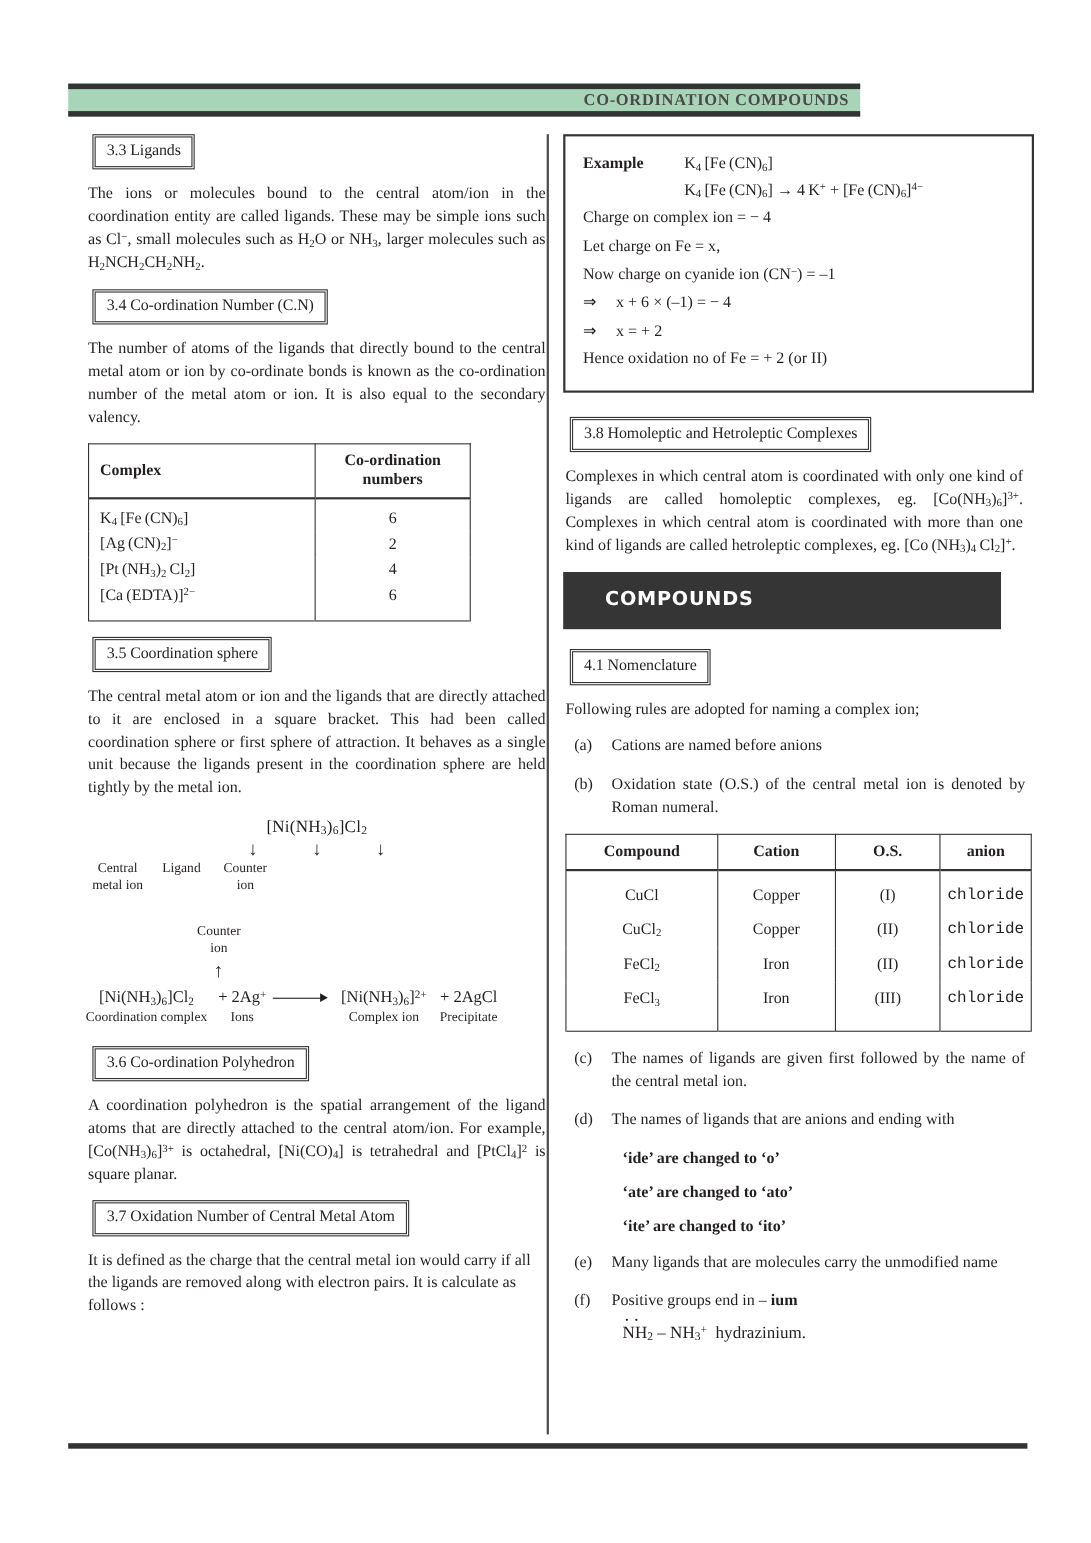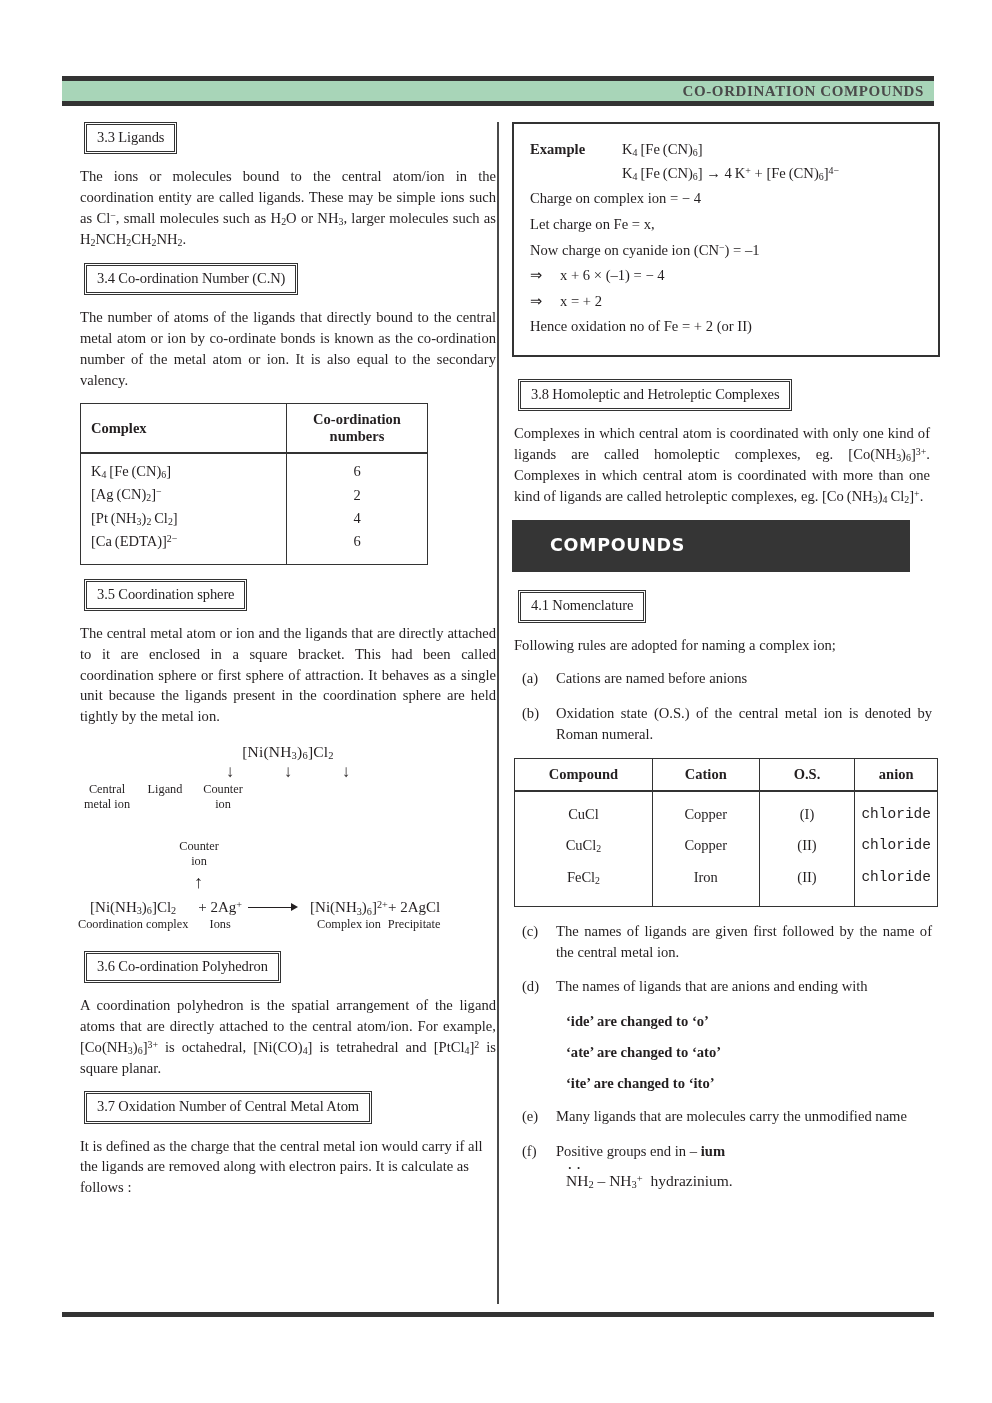--- a/index.html
+++ b/index.html
@@ -19,21 +19,21 @@
   
   .page {
     position: absolute;
     left: 0; top: 0;
     width: 992px; height: 1403px;
   }
 
   .header-band {
     position: absolute;
     left: 62px; top: 76px;
-    width: 872px; height: 30px;
+    width: 720px; height: 30px;
     background: #a8d5b8;
     border-top: 5px solid #333333;
     border-bottom: 5px solid #333333;
     box-sizing: border-box;
     display: flex;
     align-items: center;
     justify-content: flex-end;
   }
   .header-title {
     font-family: "Liberation Serif", serif;
@@ -379,21 +379,21 @@
         </div>
         <div class="rxn-part" style="margin-left:10px">
           <div class="rxn-formula">+ 2Ag<sup>+</sup></div>
           <div class="rxn-cap">Ions</div>
         </div>
         <div class="long-arrow"></div>
         <div class="rxn-part">
           <div class="rxn-formula">[Ni(NH<sub>3</sub>)<sub>6</sub>]<sup>2+</sup></div>
           <div class="rxn-cap">Complex ion</div>
         </div>
-        <div class="rxn-part" style="margin-left:0">
+        <div class="rxn-part" style="margin-left:12px">
           <div class="rxn-formula">+ 2AgCl</div>
           <div class="rxn-cap">Precipitate</div>
         </div>
       </div>
     </div>
 
     <div class="subhead">3.6 Co-ordination Polyhedron</div>
     <p class="body">A coordination polyhedron is the spatial arrangement of the ligand atoms that are directly attached to the central atom/ion. For example, [Co(NH<sub>3</sub>)<sub>6</sub>]<sup>3+</sup> is octahedral, [Ni(CO)<sub>4</sub>] is tetrahedral and [PtCl<sub>4</sub>]<sup>2</sup> is square planar.</p>
 
     <div class="subhead">3.7 Oxidation Number of Central Metal Atom</div>
@@ -465,20 +465,26 @@
             <td>Copper</td>
             <td>(II)</td>
             <td>chloride</td>
           </tr>
           <tr>
             <td>FeCl<sub>2</sub></td>
             <td>Iron</td>
             <td>(II)</td>
             <td>chloride</td>
           </tr>
+          <tr>
+            <td>FeCl<sub>3</sub></td>
+            <td>Iron</td>
+            <td>(III)</td>
+            <td>chloride</td>
+          </tr>
         </tbody>
       </table>
 
       <div class="lst-item">
         <span class="lst-mark">(c)</span>
         <span class="lst-text">The names of ligands are given first followed by the name of the central metal ion.</span>
       </div>
 
       <div class="lst-item" style="margin-bottom:16px">
         <span class="lst-mark">(d)</span>

